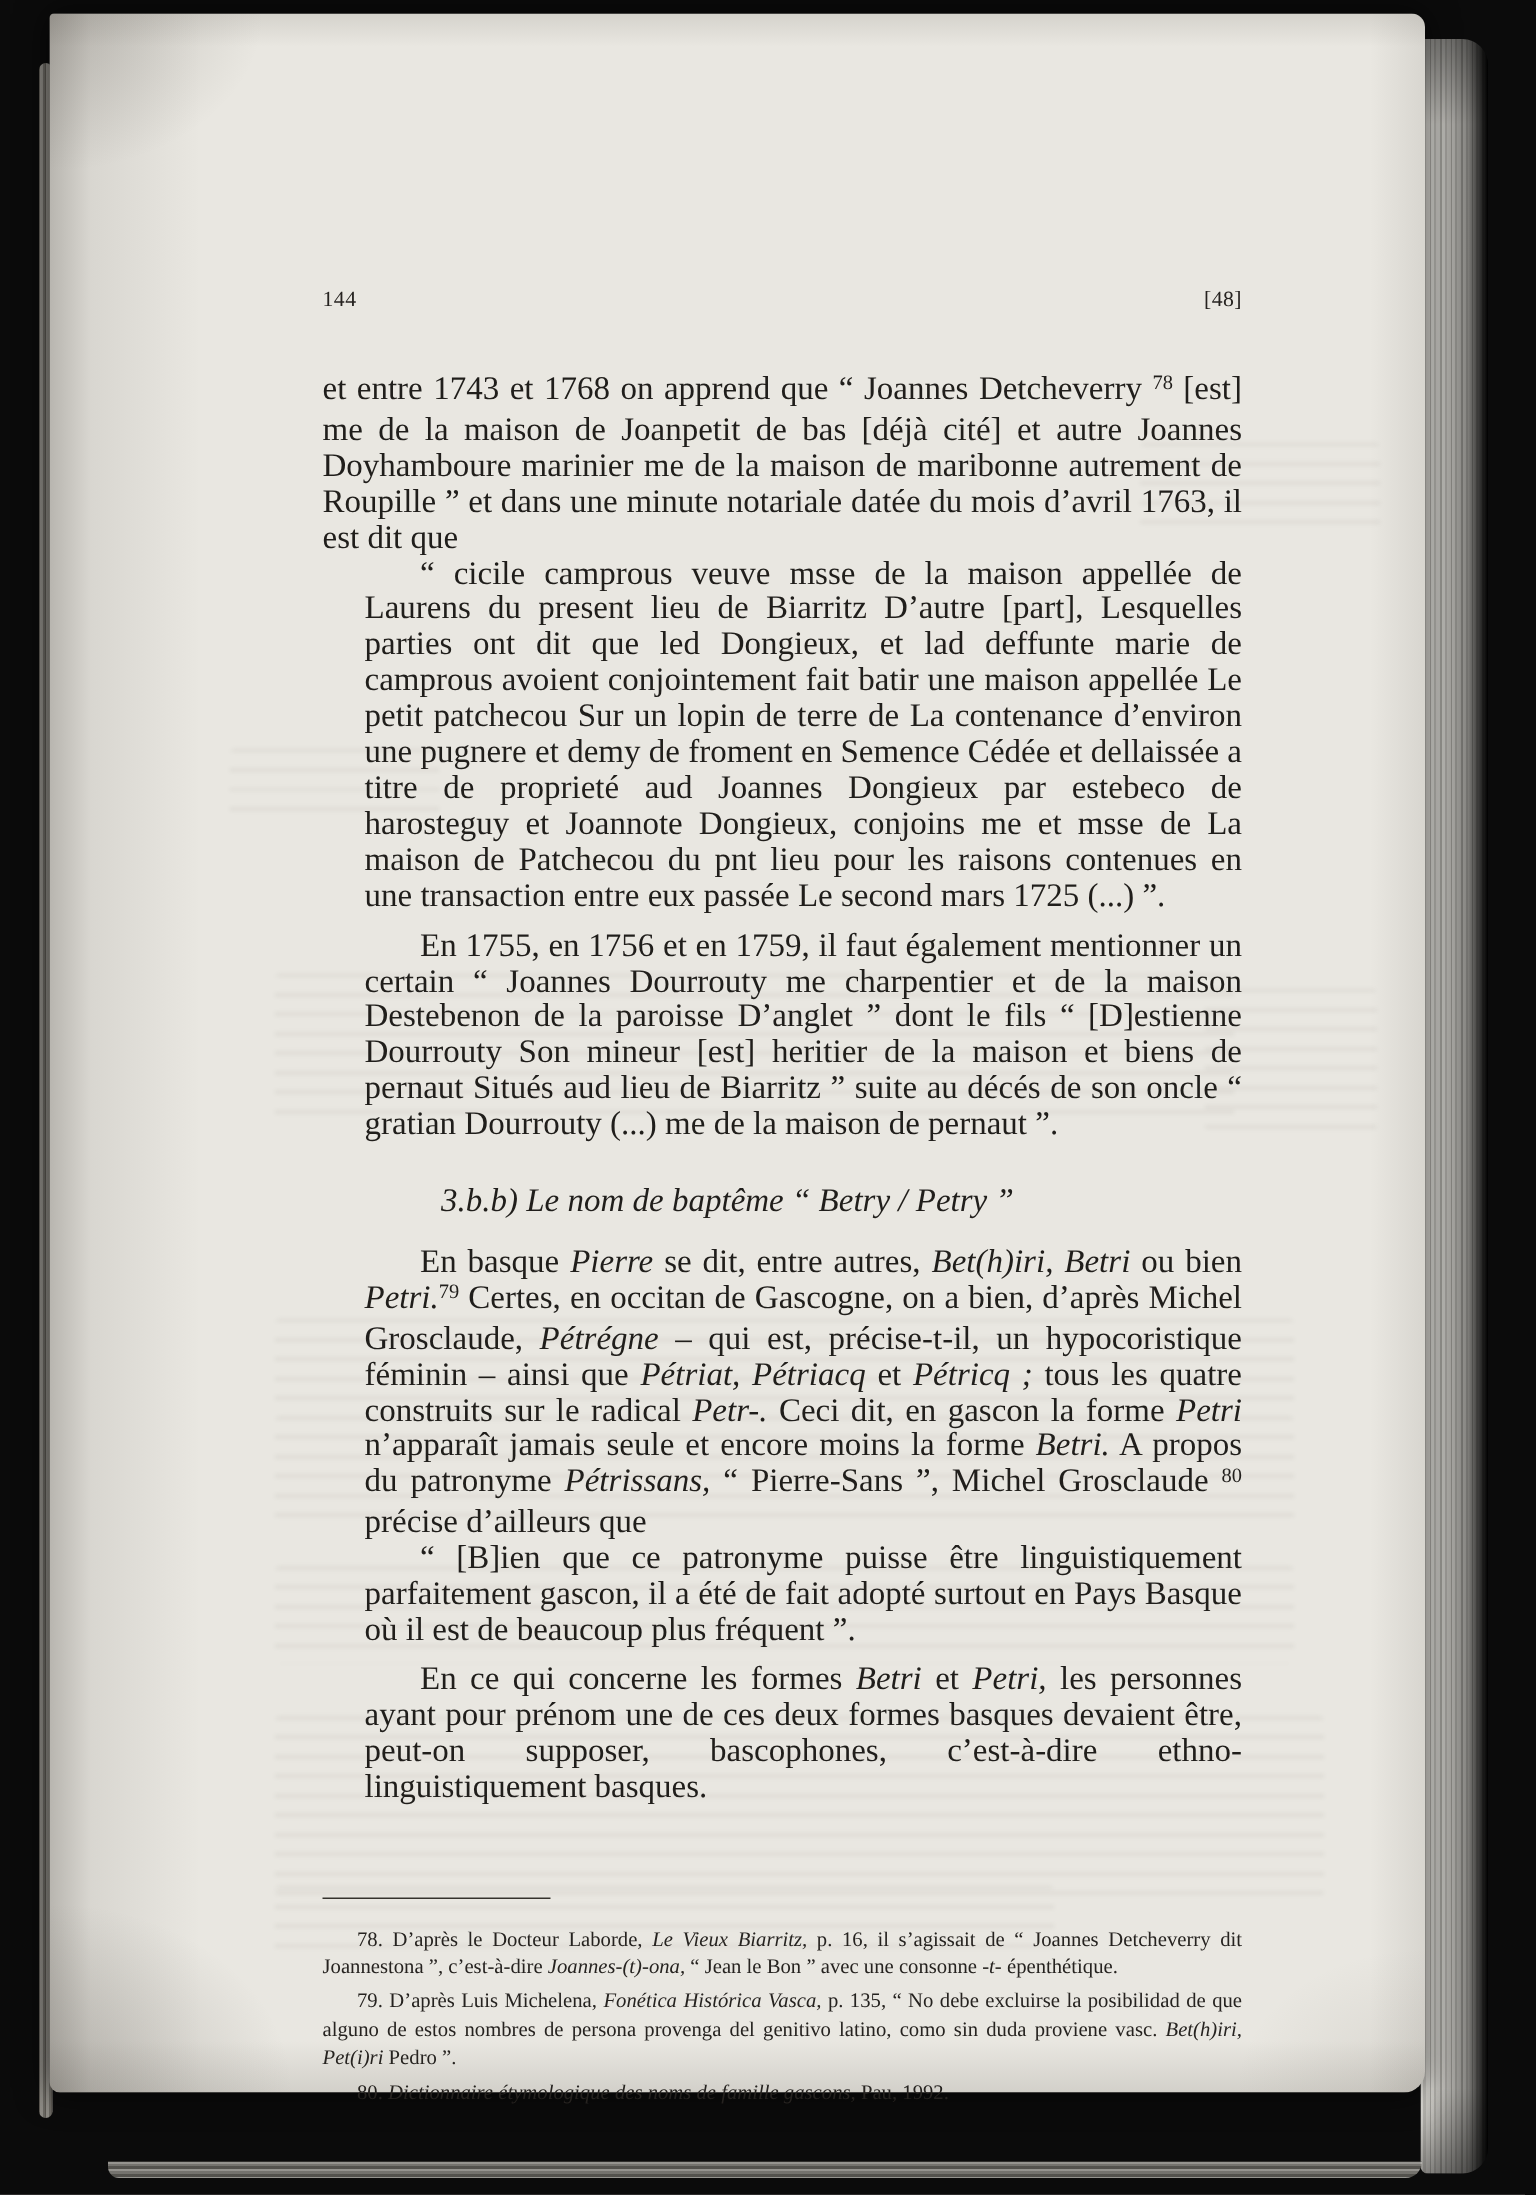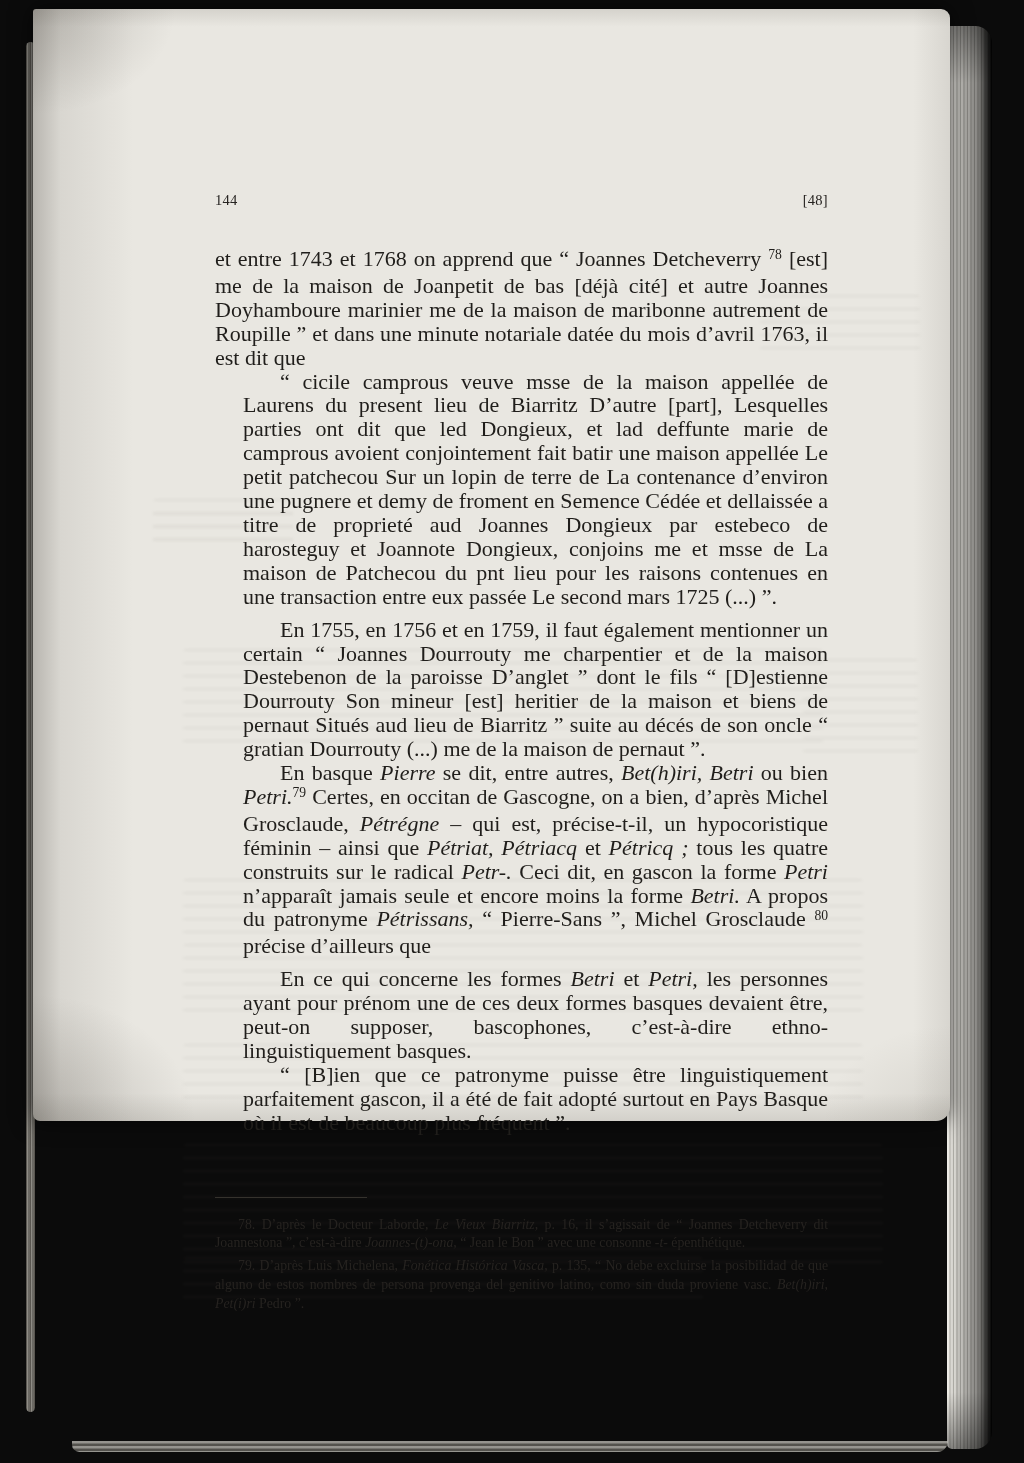--- a/index.html
+++ b/index.html
@@ -3,21 +3,21 @@
 <meta charset="utf-8">
 <style>
   * { margin:0; padding:0; box-sizing:border-box; }
   html,body { background:#000; }
   .scan {
     position:relative; width:1024px; height:1463px; overflow:hidden;
     background:#0b0b0b;
     font-family:"Liberation Serif", serif;
   }
   .page {
-    position:absolute; left:33px; top:9px; width:917px; height:1112px;
+    position:absolute; left:33px; top:9px; width:917px; height:1386px;
     background:
       radial-gradient(230px 170px at 0% 0%, rgba(90,85,78,0.28), rgba(0,0,0,0) 62%),
       radial-gradient(270px 210px at 0% 100%, rgba(90,85,78,0.30), rgba(0,0,0,0) 60%),
       radial-gradient(210px 160px at 100% 100%, rgba(120,115,105,0.16), rgba(0,0,0,0) 60%),
       linear-gradient(90deg, rgba(70,66,60,0.30), rgba(70,66,60,0.10) 3%, rgba(0,0,0,0) 11%),
       linear-gradient(270deg, rgba(110,106,100,0.14), rgba(0,0,0,0) 4%),
       linear-gradient(180deg, rgba(140,136,128,0.22), rgba(0,0,0,0) 1.6%),
       linear-gradient(0deg, rgba(120,116,108,0.20), rgba(0,0,0,0) 2.5%),
       #e9e7e1;
     border-radius:3px 9px 14px 7px;
@@ -93,23 +93,25 @@
     <div class="text-col">
 
       <div class="header">
         <span>144</span>
         <span>[48]</span>
       </div>
 
       <p class="body first"><span>et entre 1743 et 1768 on apprend que “ Joannes Detcheverry </span><sup>78</sup><span> [est] me de la maison de Joanpetit de bas [déjà cité] et autre Joannes Doyhamboure marinier me de la maison de maribonne autrement de Roupille ” et dans une minute notariale datée du mois d’avril 1763, il est dit que</span></p>
       <p class="body indent"><span>“ cicile camprous veuve msse de la maison appellée de Laurens du present lieu de Biarritz D’autre [part], Lesquelles parties ont dit que led Dongieux, et lad deffunte marie de camprous avoient conjointement fait batir une maison appellée Le petit patchecou Sur un lopin de terre de La contenance d’environ une pugnere et demy de froment en Semence Cédée et dellaissée a titre de proprieté aud Joannes Dongieux par estebeco de harosteguy et Joannote Dongieux, conjoins me et msse de La maison de Patchecou du pnt lieu pour les raisons contenues en une transaction entre eux passée Le second mars 1725 (...) ”.</span></p>
       <p class="body indent space-before"><span>En 1755, en 1756 et en 1759, il faut également mentionner un certain “ Joannes Dourrouty me charpentier et de la maison Destebenon de la paroisse D’anglet ” dont le fils “ [D]estienne Dourrouty Son mineur [est] heritier de la maison et biens de pernaut Situés aud lieu de Biarritz ” suite au décés de son oncle “ gratian Dourrouty (...) me de la maison de pernaut ”.</span></p>
+      <p class="body heading"><i>3.b.b) Le nom de baptême “ Betry / Petry ”</i></p>
       <p class="body indent"><span>En basque </span><i>Pierre</i><span> se dit, entre autres, </span><i>Bet(h)iri, Betri</i><span> ou bien </span><i>Petri.</i><sup>79</sup><span> Certes, en occitan de Gascogne, on a bien, d’après Michel Grosclaude, </span><i>Pétrégne</i><span> – qui est, précise-t-il, un hypocoristique féminin – ainsi que </span><i>Pétriat, Pétriacq</i><span> et </span><i>Pétricq ;</i><span> tous les quatre construits sur le radical </span><i>Petr-.</i><span> Ceci dit, en gascon la forme </span><i>Petri</i><span> n’apparaît jamais seule et encore moins la forme </span><i>Betri.</i><span> A propos du patronyme </span><i>Pétrissans,</i><span> “ Pierre-Sans ”, Michel Grosclaude </span><sup>80</sup><span> précise d’ailleurs que</span></p>
+      <p class="body indent"><span>“ [B]ien que ce patronyme puisse être linguistiquement parfaitement gascon, il a été de fait adopté surtout en Pays Basque où il est de beaucoup plus fréquent ”.</span></p>
       <p class="body indent space-before"><span>En ce qui concerne les formes </span><i>Betri</i><span> et </span><i>Petri,</i><span> les personnes ayant pour prénom une de ces deux formes basques devaient être, peut-on supposer, bascophones, c’est-à-dire ethno-linguistiquement basques.</span></p>
-      <p class="body indent"><span>“ [B]ien que ce patronyme puisse être linguistiquement parfaitement gascon, il a été de fait adopté surtout en Pays Basque où il est de beaucoup plus fréquent ”.</span></p>
 
       <div class="fn-rule"></div>
       <p class="fn fn-first"><span>78. D’après le Docteur Laborde, </span><i>Le Vieux Biarritz,</i><span> p. 16, il s’agissait de “ Joannes Detcheverry dit Joannestona ”, c’est-à-dire </span><i>Joannes-(t)-ona,</i><span> “ Jean le Bon ” avec une consonne </span><i>-t-</i><span> épenthétique.</span></p>
       <p class="fn"><span>79. D’après Luis Michelena, </span><i>Fonética Histórica Vasca,</i><span> p. 135, “ No debe excluirse la posibilidad de que alguno de estos nombres de persona provenga del genitivo latino, como sin duda proviene vasc. </span><i>Bet(h)iri, Pet(i)ri</i><span> Pedro ”.</span></p>
+      <p class="fn"><span>80. </span><i>Dictionnaire étymologique des noms de famille gascons,</i><span> Pau, 1992.</span></p>
 
     </div>
   </div>
 </div>
 
 </body></html>

